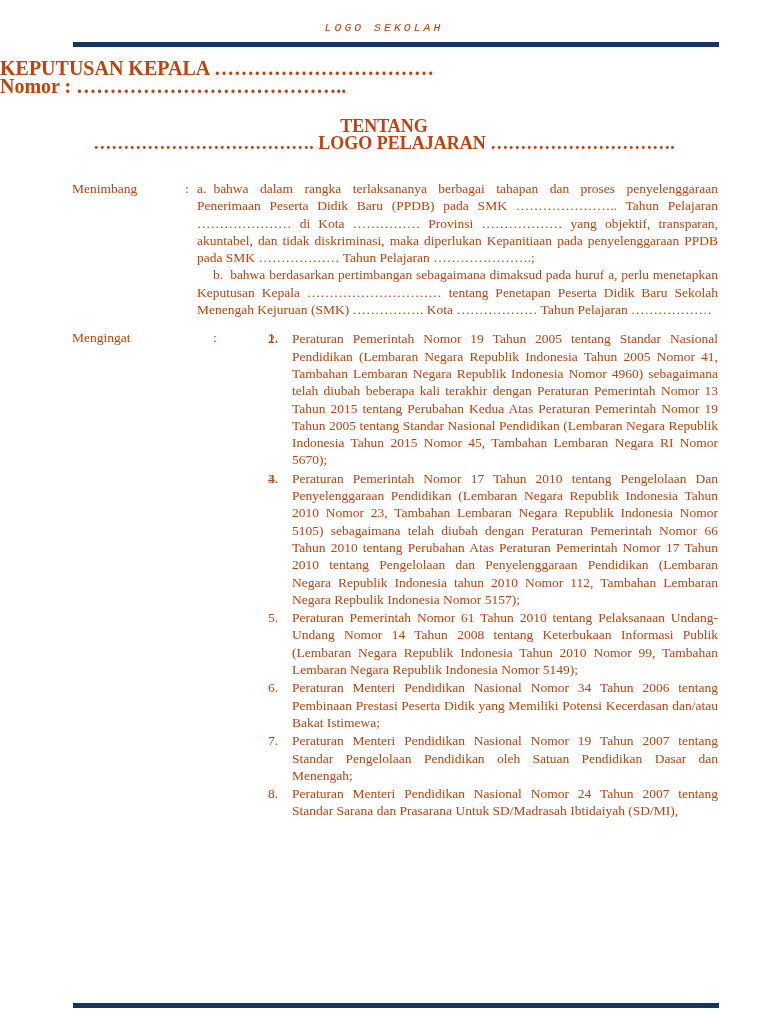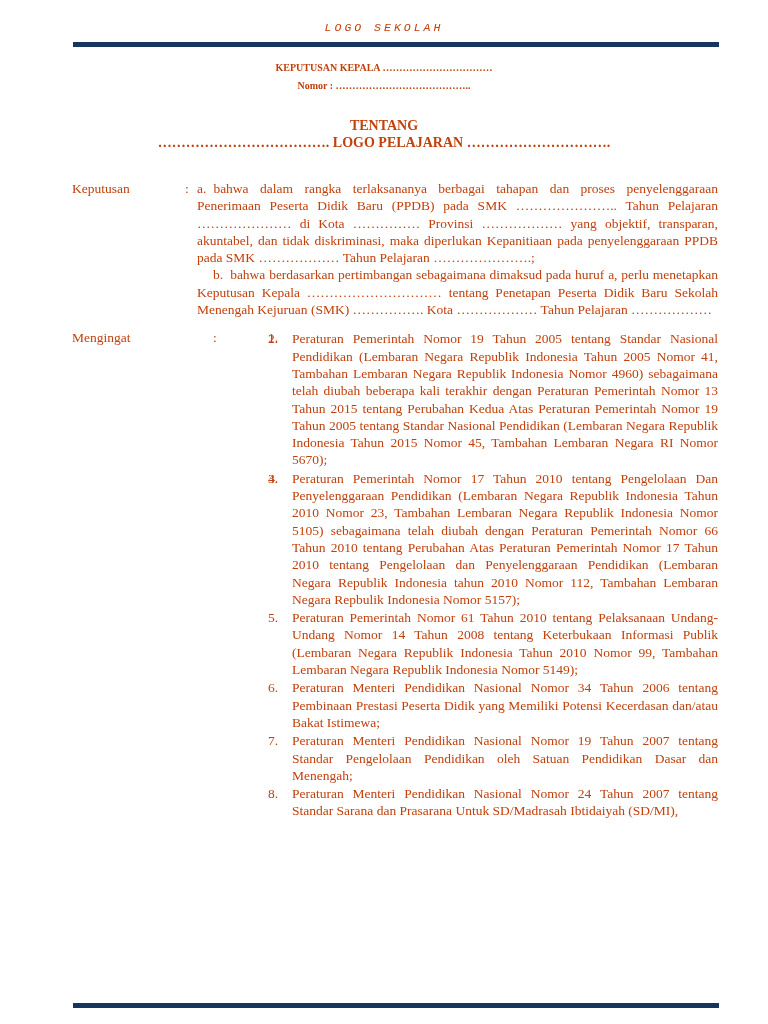--- a/index.html
+++ b/index.html
@@ -30,30 +30,30 @@
     margin: 8px 49px 0 73px;
   }
   .rule-bottom {
     position: absolute;
     left: 73px;
     right: 49px;
     bottom: 16px;
   }
   .decree-head {
     margin-top: 12px;
-    text-align: center;
+    text-align: left;
     font-weight: bold;
-    font-size: 10px;
+    font-size: 20px;
     line-height: 18px;
   }
   .subject-block {
     margin-top: 23px;
     text-align: center;
     font-weight: bold;
-    font-size: 14px;
+    font-size: 18px;
     line-height: 16.5px;
   }
   .section {
     display: grid;
     grid-template-columns: 113px 12px 1fr;
     padding: 0 50px 0 72px;
     font-size: 13.5px;
     line-height: 17.3px;
   }
   .section-menimbang { margin-top: 29px; }
@@ -88,21 +88,21 @@
     <div>KEPUTUSAN KEPALA ……………………………</div>
     <div>Nomor  :  …………………………………..</div>
   </div>
 
   <div class="subject-block">
     <div>TENTANG</div>
     <div>………………………………. LOGO PELAJARAN ………………………….</div>
   </div>
 
   <div class="section section-menimbang">
-    <div class="sec-label">Keputusan</div>
+    <div class="sec-label">Menimbang</div>
     <div class="sec-colon">:</div>
     <div class="sec-content">
       <p class="para para-a"><span class="marker">a.</span><span>bahwa dalam rangka terlaksananya berbagai tahapan dan proses penyelenggaraan Penerimaan Peserta Didik Baru (PPDB) pada SMK ………………….. Tahun Pelajaran ………………… di Kota …………… Provinsi ……………… yang objektif, transparan, akuntabel, dan tidak diskriminasi, maka diperlukan Kepanitiaan pada penyelenggaraan PPDB pada SMK ……………… Tahun Pelajaran ………………….;</span></p>
       <p class="para para-b"><span class="marker">b.</span><span>bahwa berdasarkan pertimbangan sebagaimana dimaksud pada huruf a, perlu menetapkan Keputusan Kepala ………………………… tentang Penetapan Peserta Didik Baru Sekolah Menengah Kejuruan (SMK) ……………. Kota ……………… Tahun Pelajaran ………………</span></p>
     </div>
   </div>
 
   <div class="section section-mengingat">
     <div class="sec-label">Mengingat</div>
     <div class="sec-colon">:</div>

